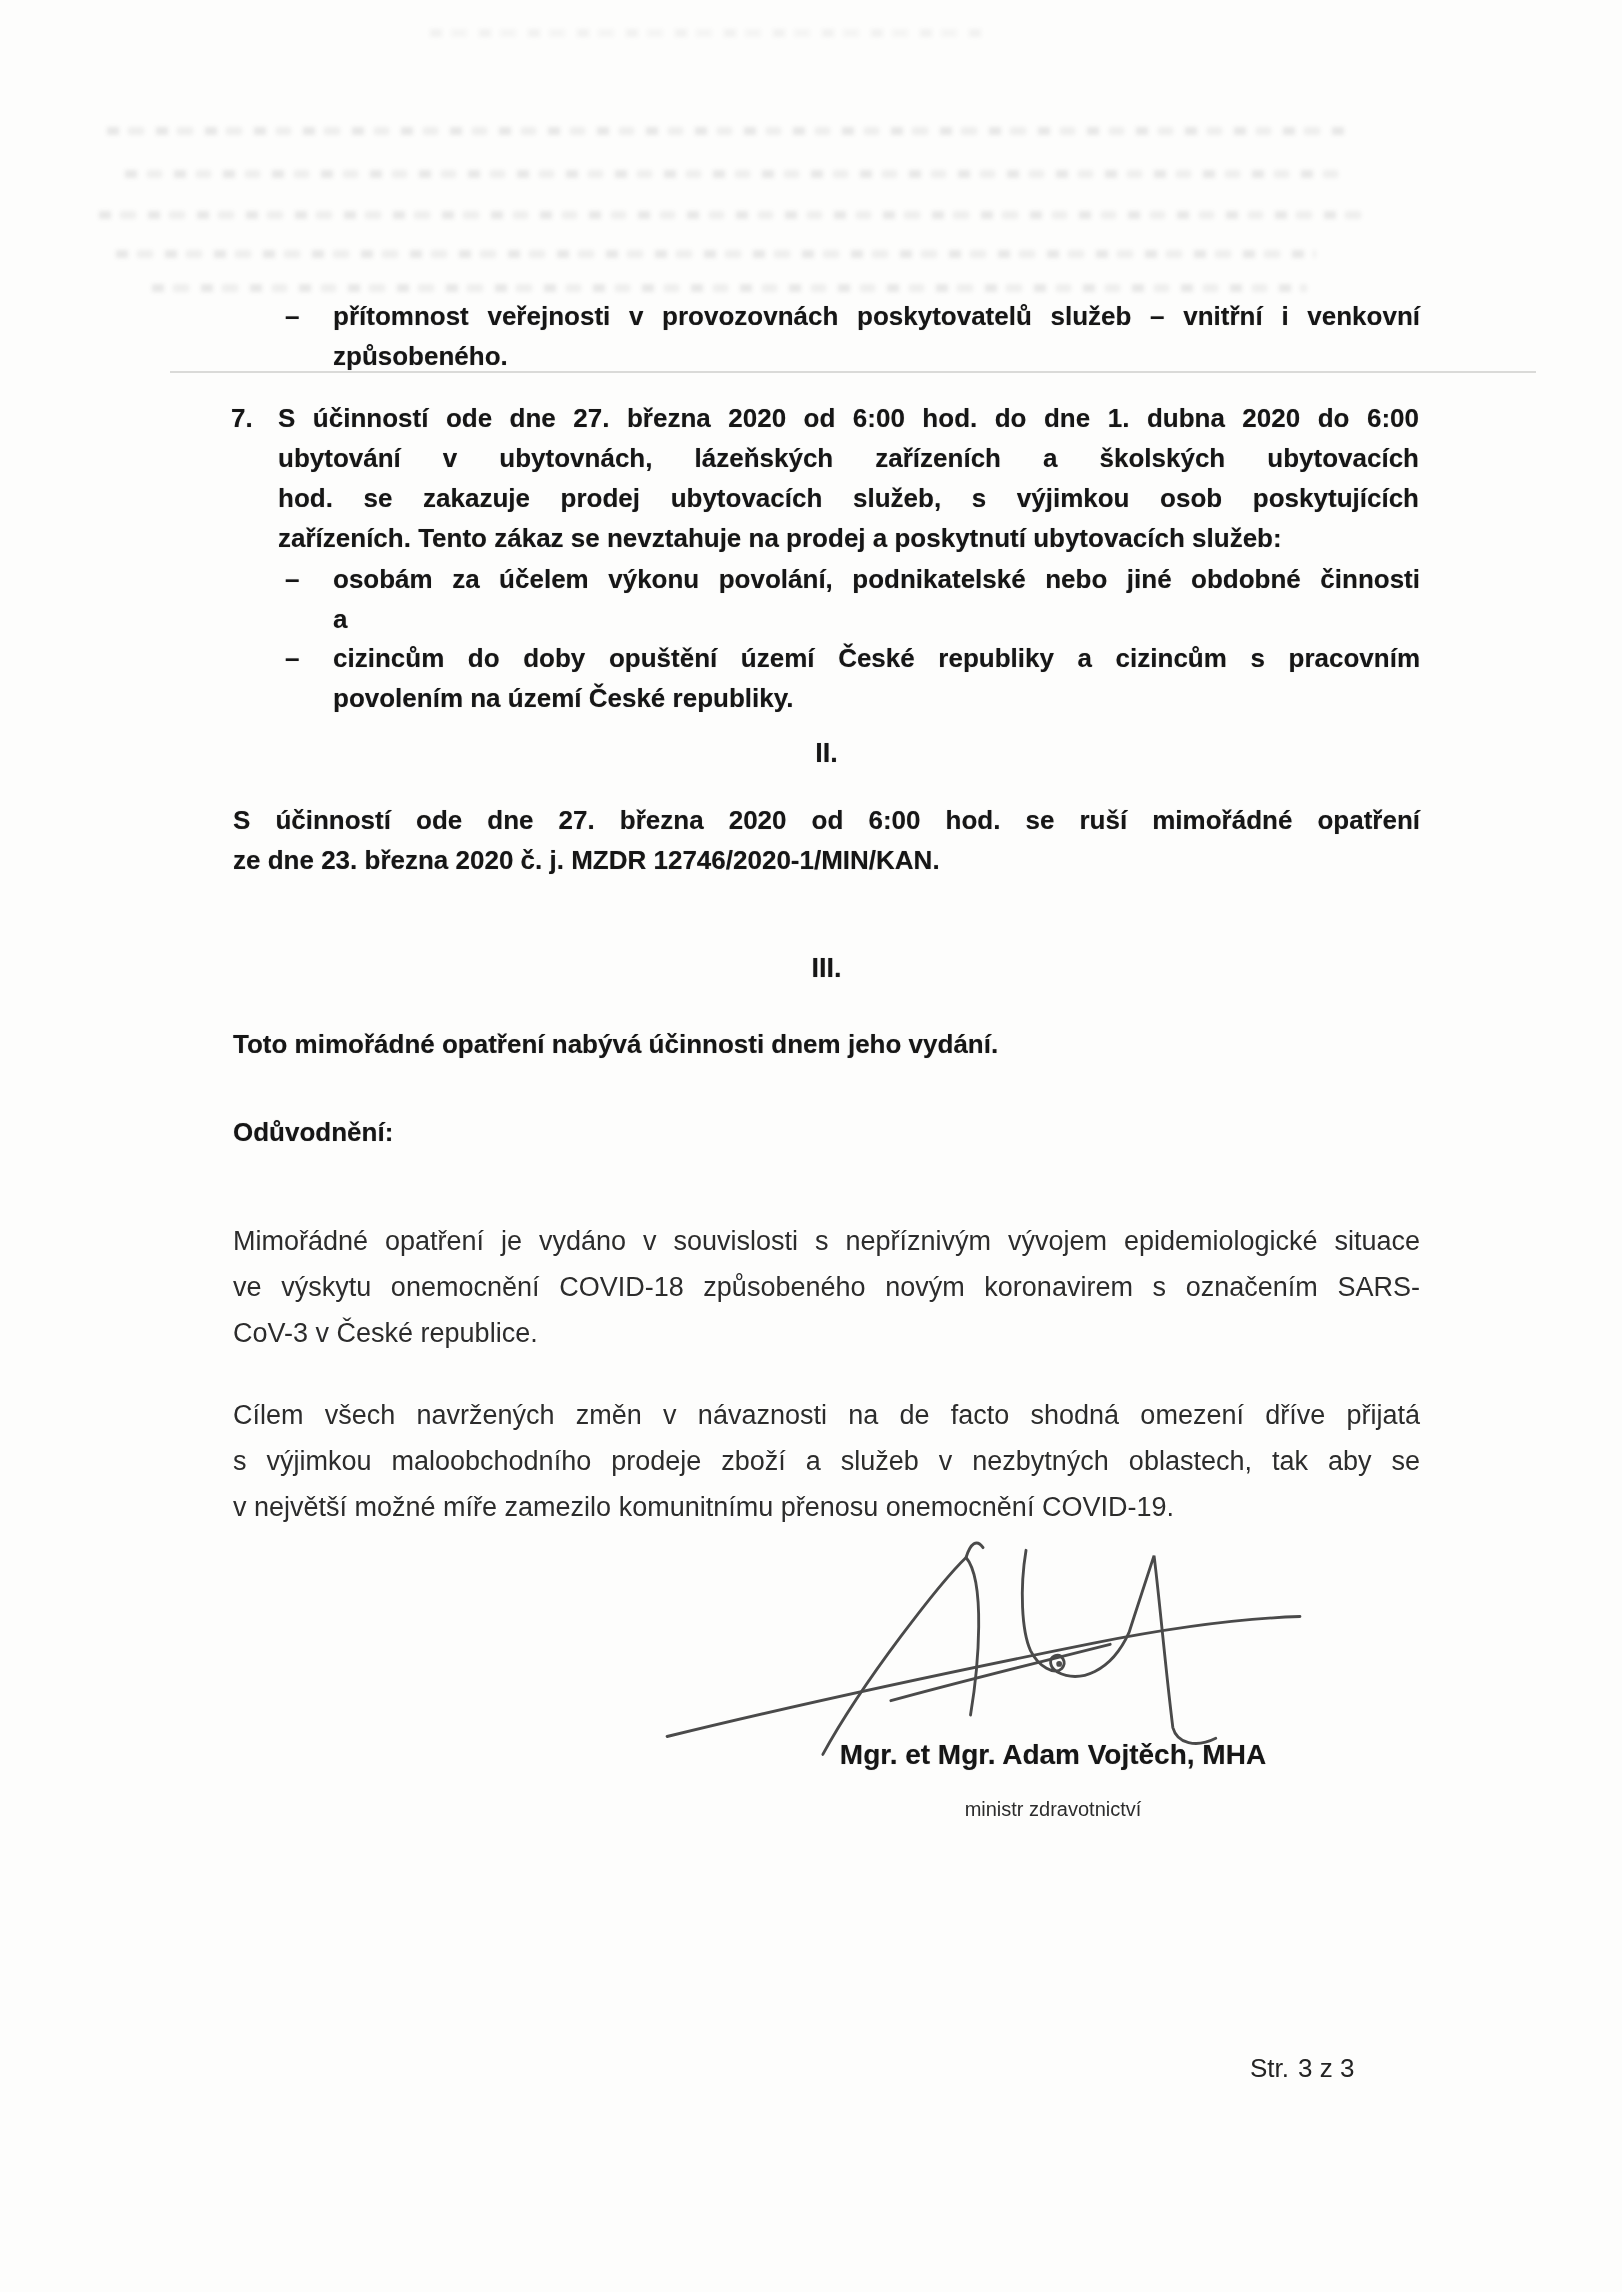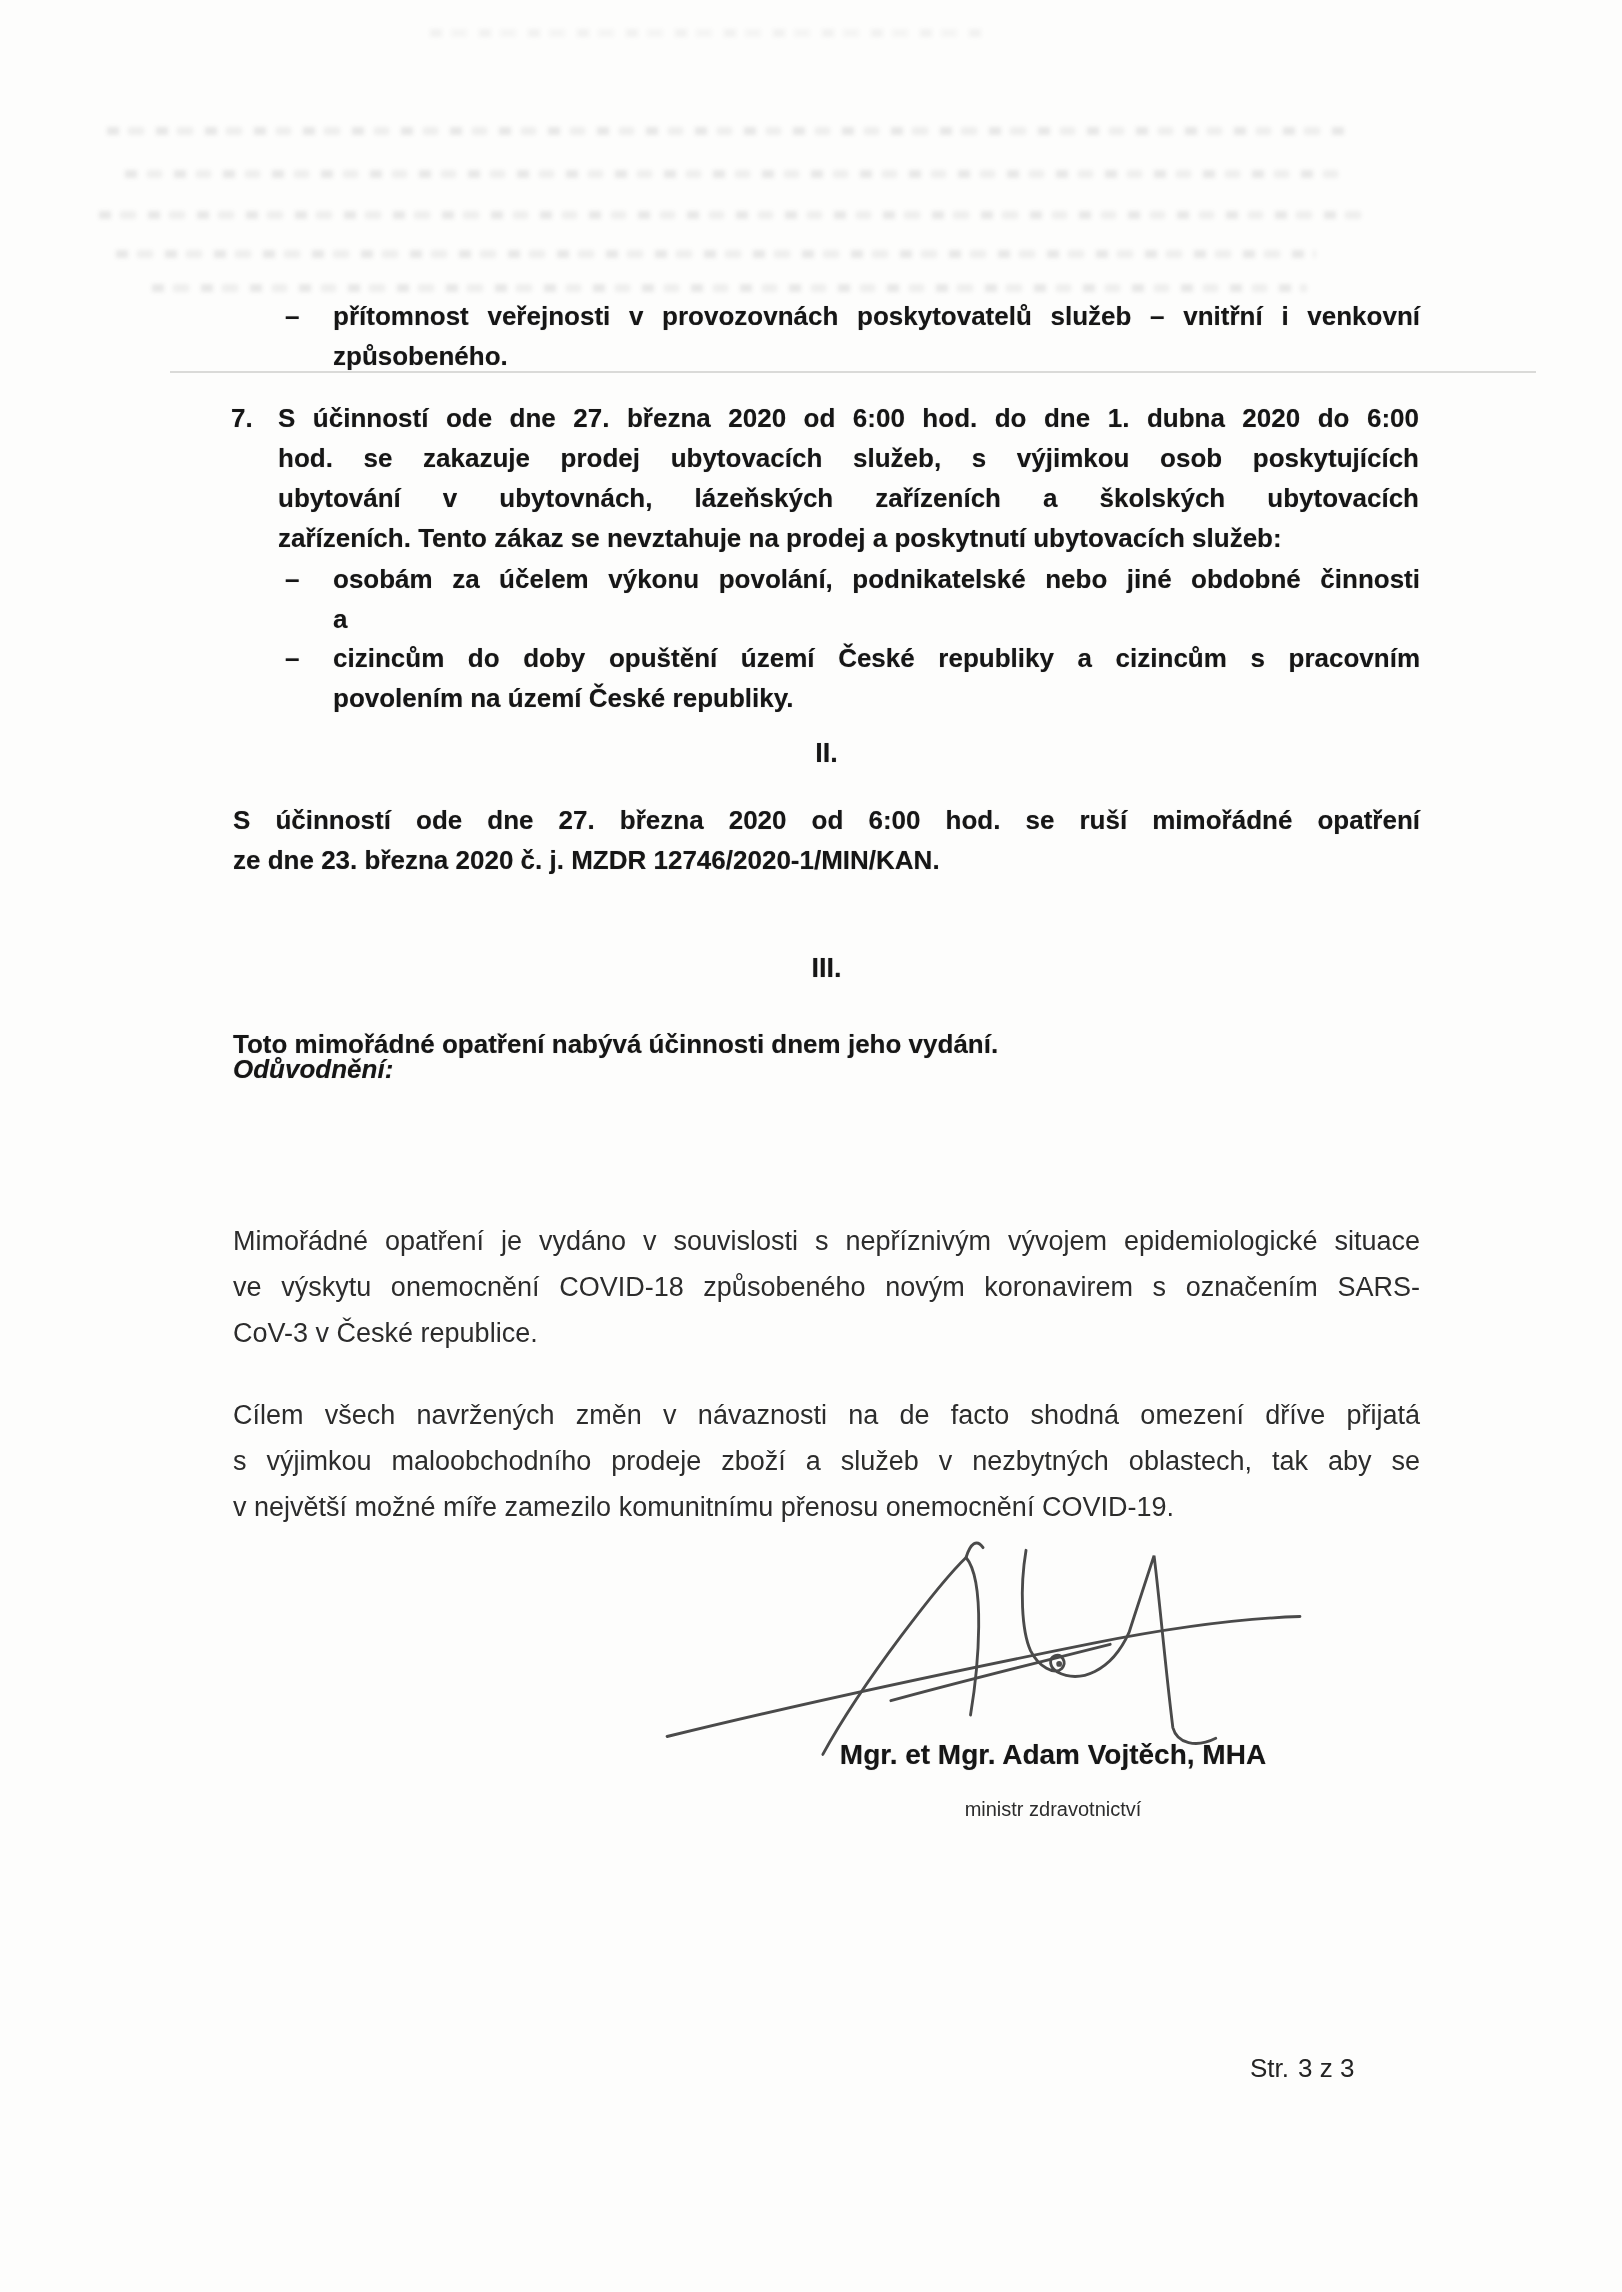--- a/index.html
+++ b/index.html
@@ -71,22 +71,22 @@
         <div class="ln">způsobeného.</div>
       </span>
   </div>
 
   <div class="faint-rule" style="left:170px;top:371px;width:1366px;"></div>
 
   <div class="listrow bold-block scan-soft" style="left:231px;top:398px;width:1188px;">
     <span class="marker" style="flex-basis:47px;">7.</span>
     <span class="body">
         <div class="ln j">S účinností ode dne 27. března 2020 od 6:00 hod. do dne 1. dubna 2020 do 6:00</div>
+        <div class="ln j">ubytování v ubytovnách, lázeňských zařízeních a školských ubytovacích</div>
         <div class="ln j">hod. se zakazuje prodej ubytovacích služeb, s výjimkou osob poskytujících</div>
-        <div class="ln j">ubytování v ubytovnách, lázeňských zařízeních a školských ubytovacích</div>
         <div class="ln">zařízeních. Tento zákaz se nevztahuje na prodej a poskytnutí ubytovacích služeb:</div>
       </span>
   </div>
 
   <div class="listrow bold-block scan-soft" style="left:285px;top:559px;width:1135px;">
     <span class="marker">–</span>
     <span class="body">
         <div class="ln j">osobám za účelem výkonu povolání, podnikatelské nebo jiné obdobné činnosti</div>
         <div class="ln">a</div>
       </span>
@@ -106,21 +106,21 @@
       <div class="ln j">S účinností ode dne 27. března 2020 od 6:00 hod. se ruší mimořádné opatření</div>
       <div class="ln">ze dne 23. března 2020 č. j. MZDR 12746/2020-1/MIN/KAN.</div>
     </div>
 
   <div class="heading scan-soft" style="top:953px;">III.</div>
 
   <div class="para bold-block scan-soft" style="top:1000px;margin-top:24px;">
       <div class="ln">Toto mimořádné opatření nabývá účinnosti dnem jeho vydání.</div>
     </div>
 
-  <div class="para bold-block scan-soft" style="top:1049px;font-style:italic;">Odůvodnění:</div>
+  <div class="para bold-block scan-soft" style="top:1112px;">Odůvodnění:</div>
 
   <div class="para reg-block" style="top:1218px;">
       <div class="ln j">Mimořádné opatření je vydáno v souvislosti s nepříznivým vývojem epidemiologické situace</div>
       <div class="ln j">ve výskytu onemocnění COVID-18 způsobeného novým koronavirem s označením SARS-</div>
       <div class="ln">CoV-3 v České republice.</div>
     </div>
 
   <div class="para reg-block" style="top:1392px;">
       <div class="ln j">Cílem všech navržených změn v návaznosti na de facto shodná omezení dříve přijatá</div>
       <div class="ln j">s výjimkou maloobchodního prodeje zboží a služeb v nezbytných oblastech, tak aby se</div>

